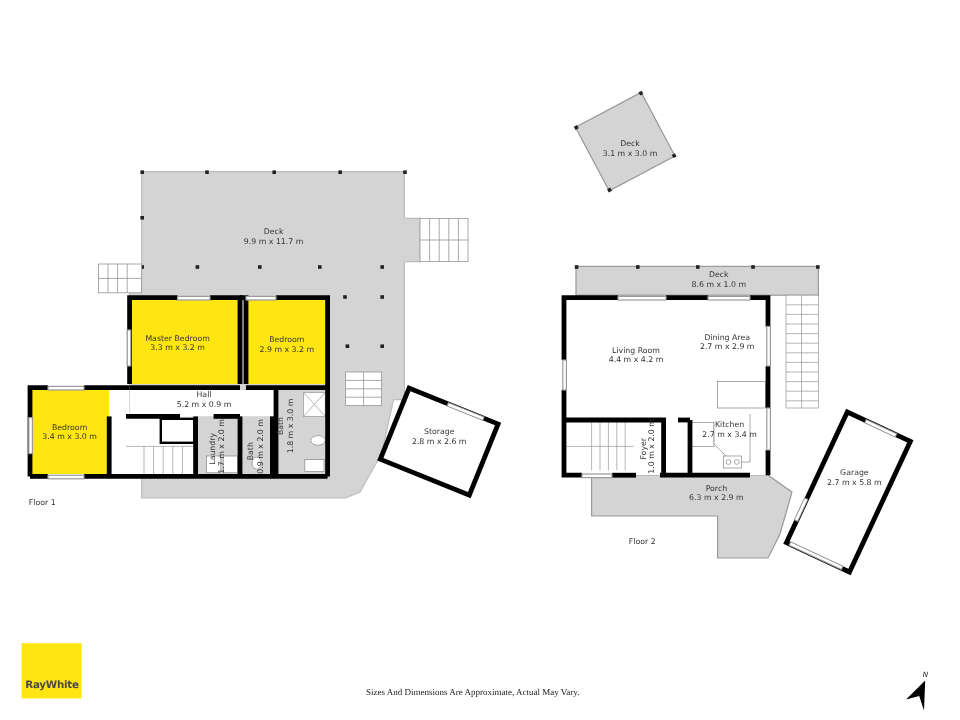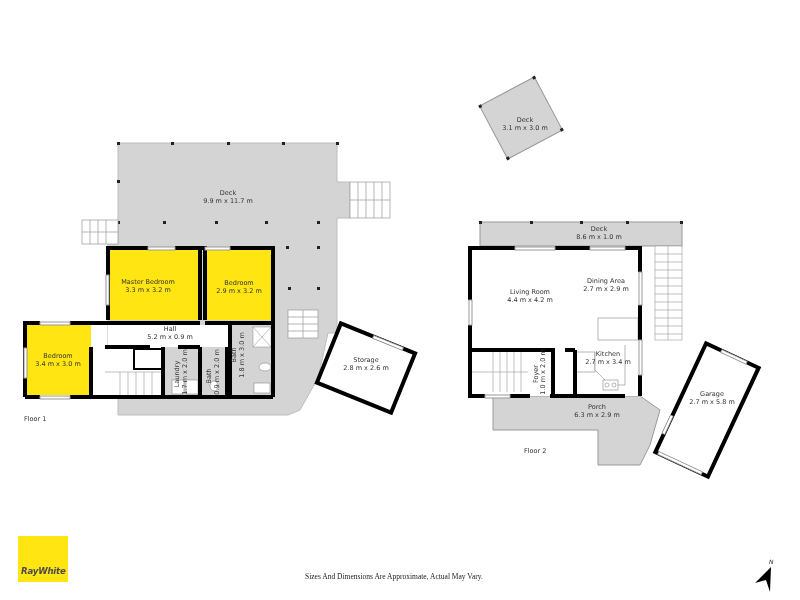--- a/index.html
+++ b/index.html
@@ -2,21 +2,21 @@
 <html><head>
 <meta charset="utf-8">
 <style>
   html, body { margin:0; padding:0; background:#ffffff; }
   body { width:800px; height:600px; position:relative; overflow:hidden; font-family:"DejaVu Sans", sans-serif; }
   svg { position:absolute; left:0; top:0; }
   .room-label { font-family:"DejaVu Sans", sans-serif; font-size:6.5px; fill:#333333; text-anchor:middle; }
   .floor-label { font-family:"DejaVu Sans", sans-serif; font-size:6.5px; fill:#333333; }
   .disclaimer { position:absolute; left:305px; top:572px; font-family:Liberation Serif, serif; font-size:7.5px; color:#222222; }
   .logo { position:absolute; left:18px; top:536px; width:50px; height:46px; background:#ffe512; }
-  .logo span { position:absolute; left:3px; bottom:6px; font-family:"DejaVu Sans", sans-serif; font-weight:bold; font-style:italic; font-size:8.6px; color:#4a4a4a; letter-spacing:-0.2px; }
+  .logo span { position:absolute; left:3px; bottom:6px; font-family:"DejaVu Sans", sans-serif; font-weight:bold; font-size:8.6px; color:#4a4a4a; letter-spacing:-0.2px; }
   .compass-n { font-family:"DejaVu Sans", sans-serif; font-size:6px; fill:#222; font-style:italic; }
 </style>
 </head>
 <body>
 
 <svg width="800" height="600" viewBox="0 0 800 600">
 
   <g>
 
     <polygon points="118,143 337,143 337,182 350,182 350,218 337,218 337,333 328,333 318,378 300,410 288,415 118,415 118,390 108,390 108,243 118,243" fill="#d4d4d4" stroke="#bdbdbd" stroke-width="1"></polygon>

